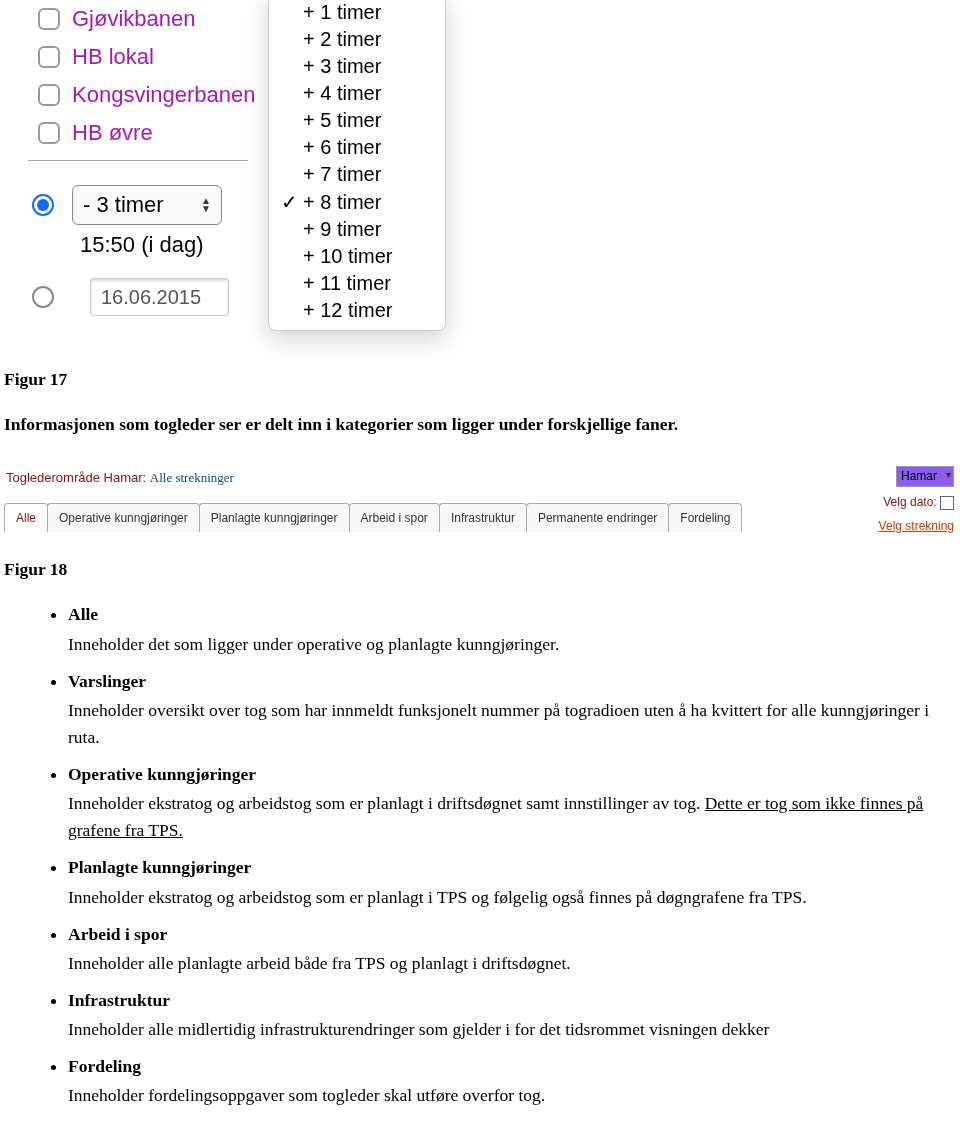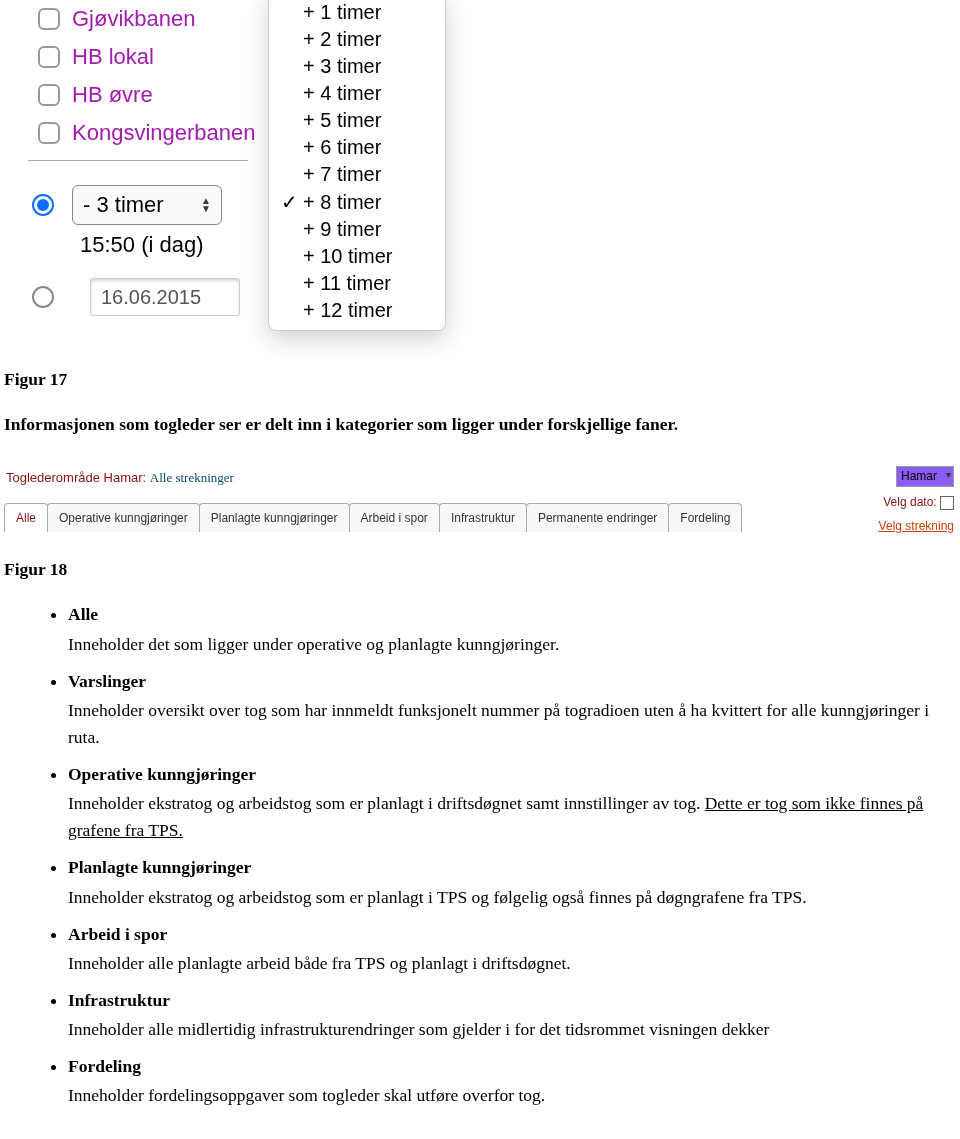--- a/index.html
+++ b/index.html
@@ -39,21 +39,21 @@
     padding: 0 10px; background: #fafafa;
     font-size: 22px;
   }
   .stepper { display:flex; flex-direction:column; line-height: 8px; font-size: 10px; color:#333;}
   .time-label {
     position:absolute; left: 80px; top: 232px;
     font-family: -apple-system, "Helvetica Neue", Arial, sans-serif; font-size: 22px;
   }
   .radio-row2 { position:absolute; left: 32px; top: 278px; display:flex; align-items:center;}
   .date-box {
-    width: 150px; height: 38px; border: 1px solid #ccc; border-radius: 3px;
+    width: 139px; height: 38px; border: 1px solid #ccc; border-radius: 3px;
     box-shadow: inset 0 2px 3px rgba(0,0,0,0.15);
     padding: 0 10px; display:flex; align-items:center;
     font-family: -apple-system, "Helvetica Neue", Arial, sans-serif; font-size: 20px; color:#555;
   }
   
   .dropdown-popup {
     position: absolute; left: 268px; top: -8px; width: 178px;
     background: #fff; border: 1px solid #ccc; border-radius: 8px;
     box-shadow: 0 8px 24px rgba(0,0,0,0.18);
     font-family: -apple-system, "Helvetica Neue", Arial, sans-serif; font-size: 20px;
@@ -124,25 +124,25 @@
     <div class="checkbox-row">
       <span class="checkbox-box"></span>
       <span class="checkbox-label">Gjøvikbanen</span>
     </div>
     <div class="checkbox-row">
       <span class="checkbox-box"></span>
       <span class="checkbox-label">HB lokal</span>
     </div>
     <div class="checkbox-row">
       <span class="checkbox-box"></span>
+      <span class="checkbox-label">Kongsvingerbanen</span>
+    </div>
+    <div class="checkbox-row">
+      <span class="checkbox-box"></span>
       <span class="checkbox-label">HB øvre</span>
-    </div>
-    <div class="checkbox-row">
-      <span class="checkbox-box"></span>
-      <span class="checkbox-label">Kongsvingerbanen</span>
     </div>
   </div>
 
   <div class="divider1"></div>
 
   <div class="radio-group">
     <div class="radio-row">
       <span class="radio-outer checked">
           <span class="radio-inner"></span>
         </span>

